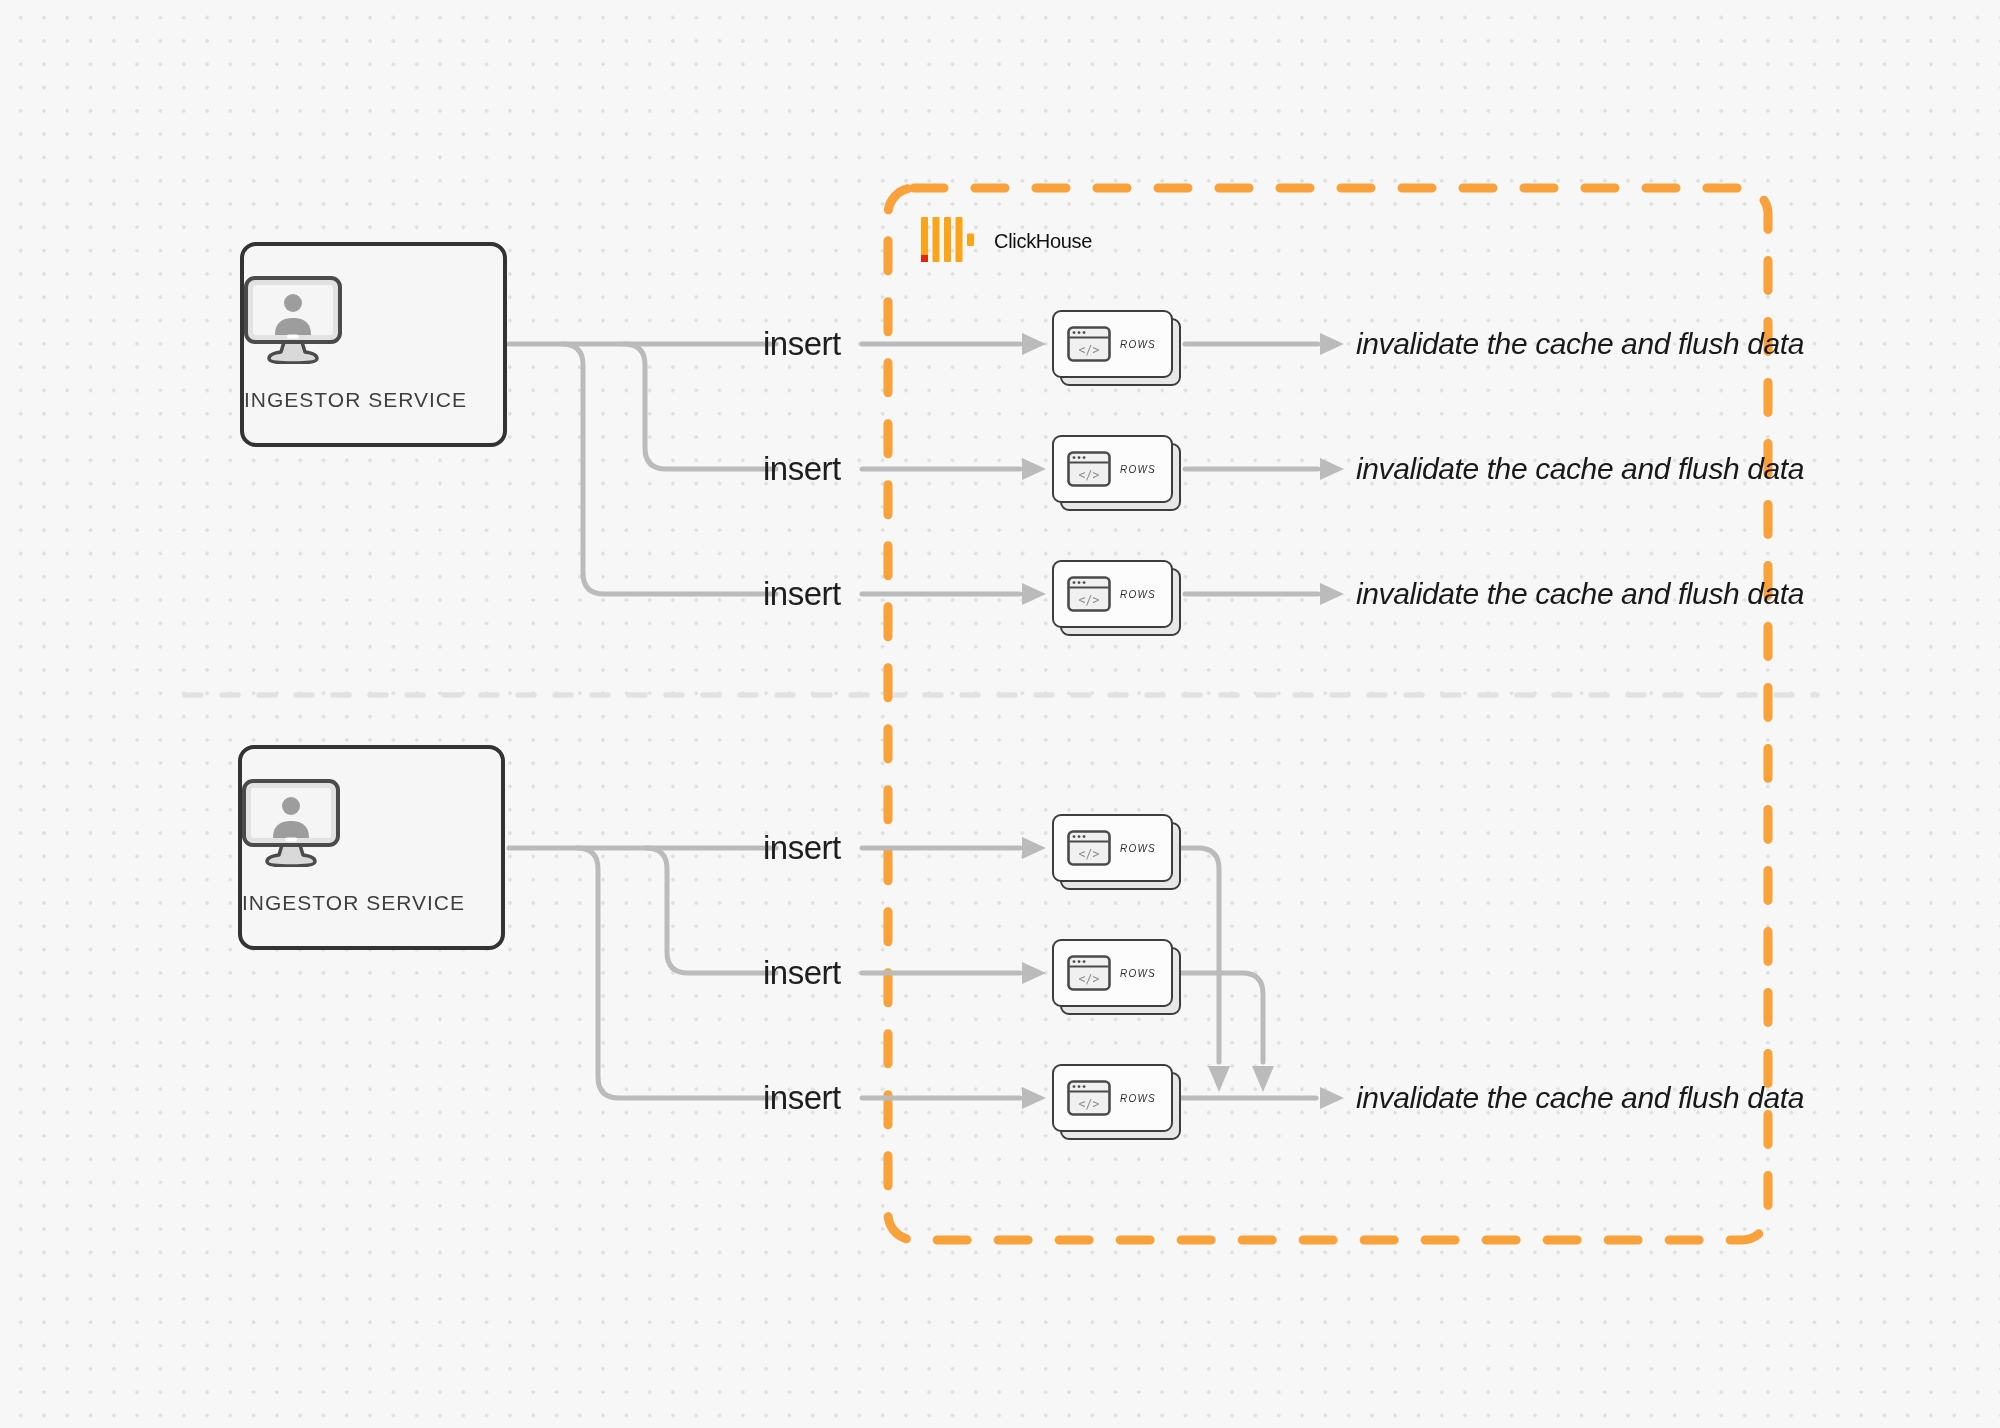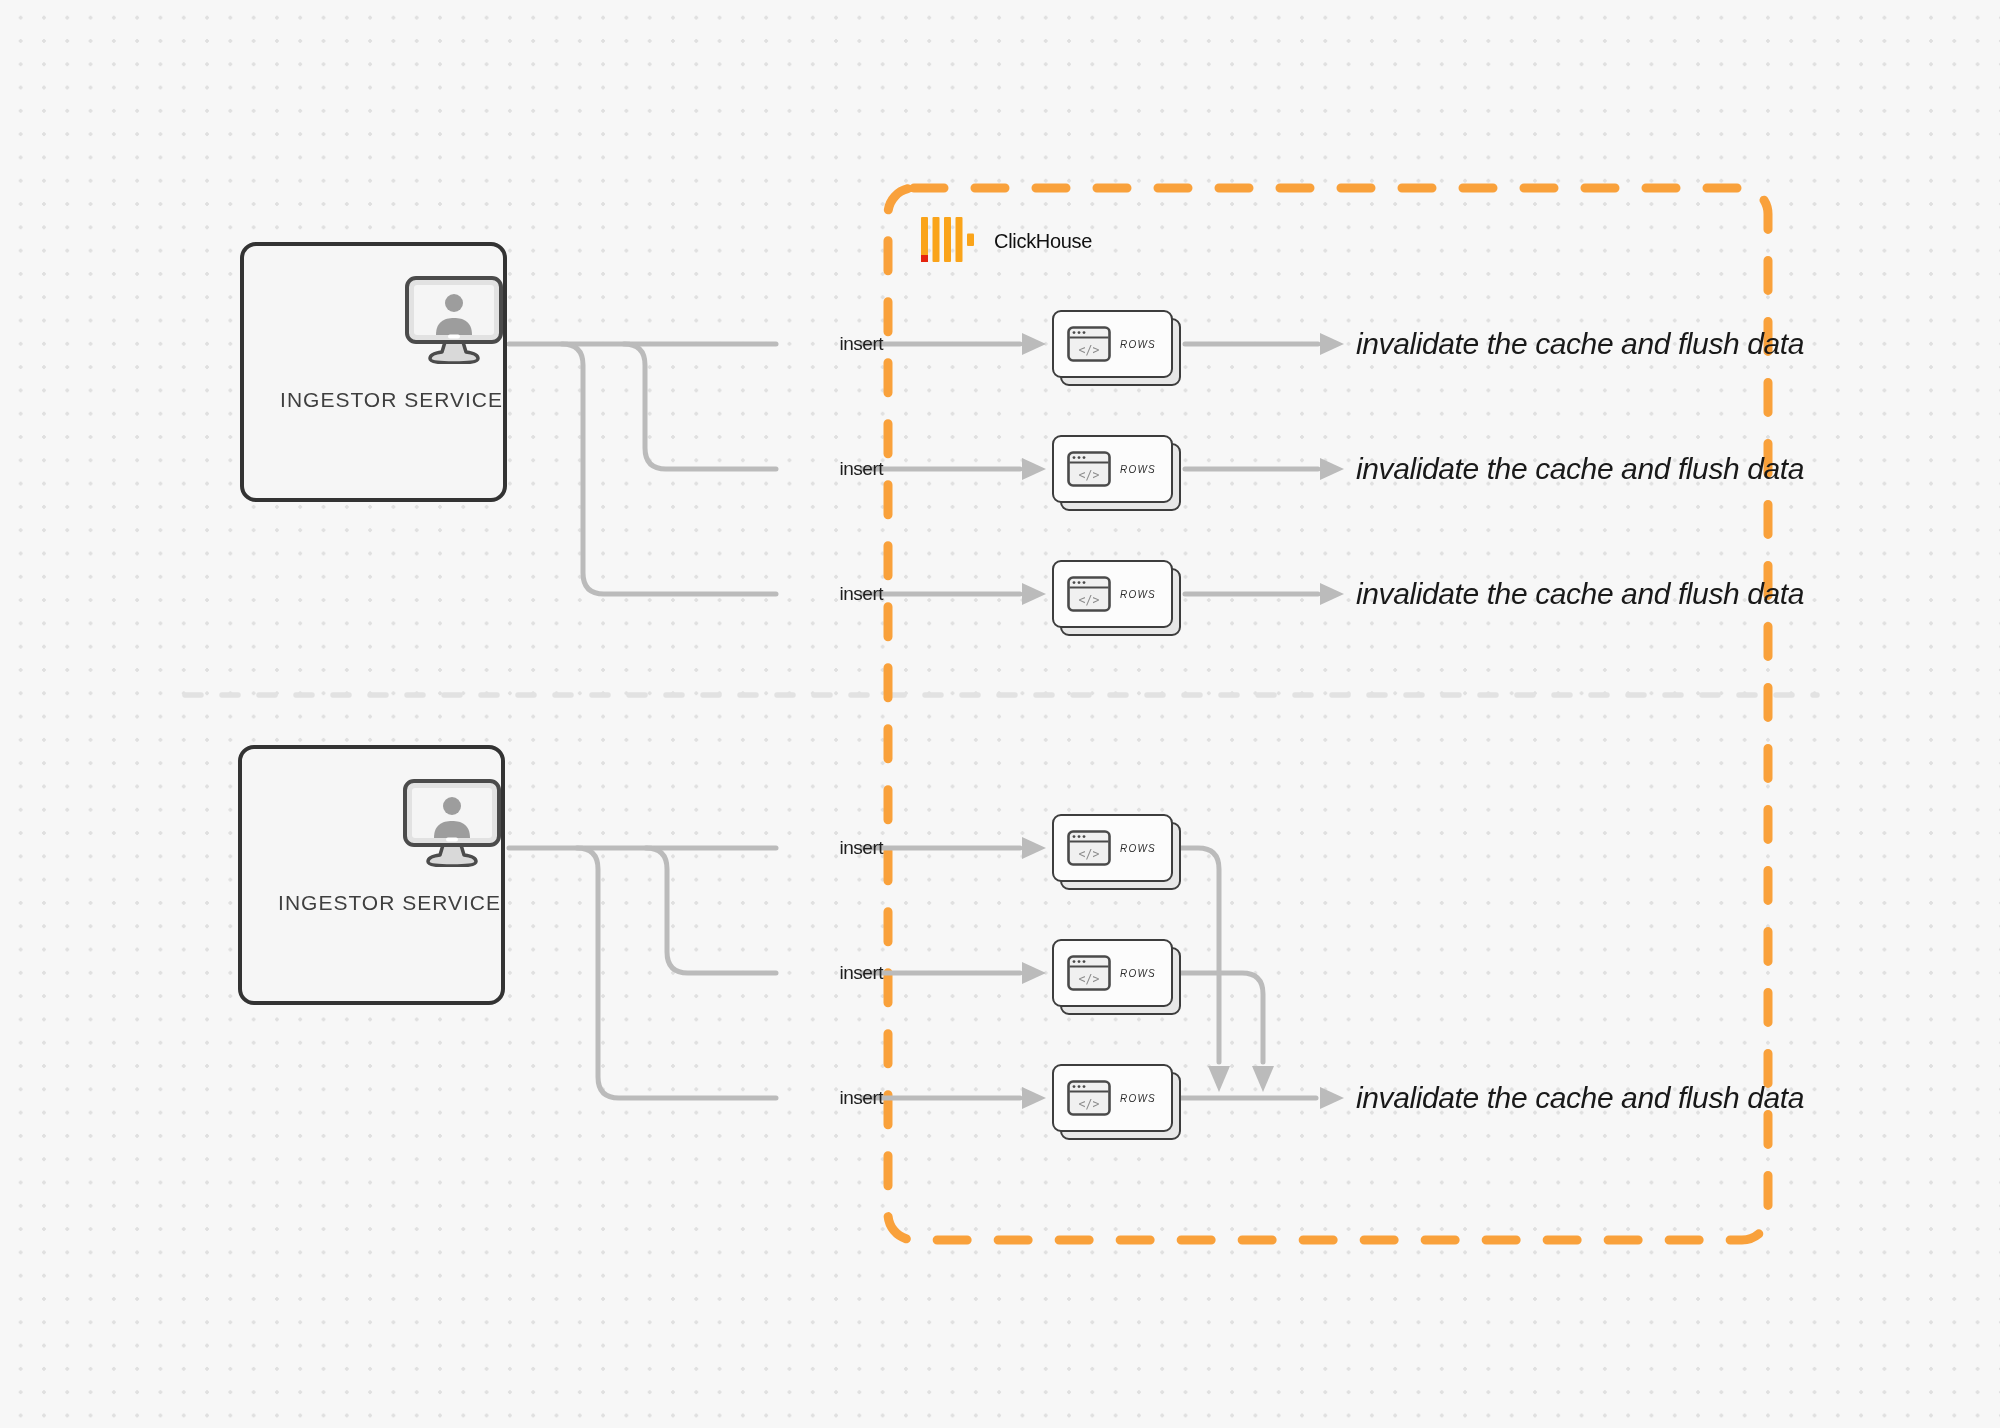--- a/index.html
+++ b/index.html
@@ -12,23 +12,23 @@
     position:relative;width:2000px;height:1428px;
     background-color:#f7f7f7;
     background-image:radial-gradient(circle,#e0e0e0 1.6px,transparent 1.8px);
     background-size:23.3px 23.3px;
     background-position:9px 6px;
   }
   svg.layer{position:absolute;left:0;top:0;width:2000px;height:1428px;}
 
   
   .node{
-    position:absolute;width:267px;height:260px;box-sizing:border-box;
+    position:absolute;width:267px;height:205px;box-sizing:border-box;
     background:#f6f6f6;border:4px solid #333333;border-radius:16px;
-    display:flex;flex-direction:column;align-items:flex-end;
+    display:flex;flex-direction:column;align-items:flex-start;
   }
   .node .monitor{margin-top:30px;}
   .node-label{
     margin-top:24px;font-size:21px;letter-spacing:1px;color:#3f3f3f;
     white-space:nowrap;
   }
 
   
   .caption{
     position:absolute;width:430px;text-align:center;
@@ -54,21 +54,21 @@
     background:#fcfcfc;border:2.5px solid #3d3d3d;border-radius:9px;
     display:flex;align-items:center;padding-left:13px;
   }
   .rows-label{
     margin-left:9px;font-size:10px;font-style:italic;font-weight:500;
     letter-spacing:1.2px;color:#2f2f2f;
   }
 
   
   .insert-label{
-    position:absolute;width:120px;text-align:right;font-size:19px;color:#1e1e1e;
+    position:absolute;width:120px;text-align:left;font-size:33px;color:#1e1e1e;
     letter-spacing:-0.5px;line-height:30px;white-space:nowrap;
   }
   .invalidate-label{
     position:absolute;font-size:30px;color:#191919;letter-spacing:-0.4px;
     line-height:32px;white-space:nowrap;font-style:italic;
   }
 </style>
 </head>
 <body>
 

